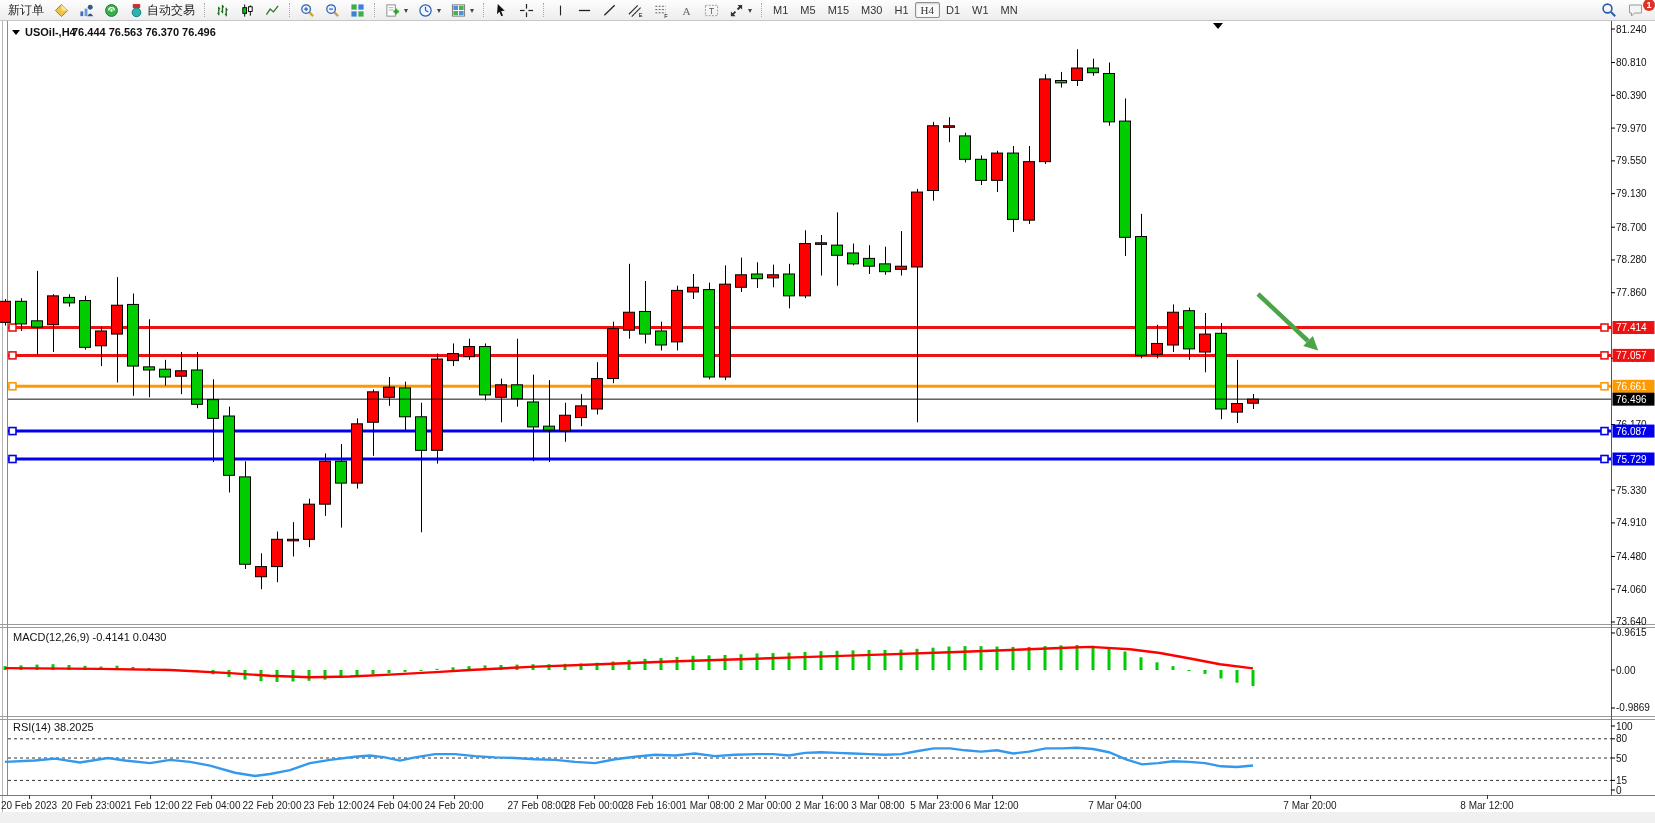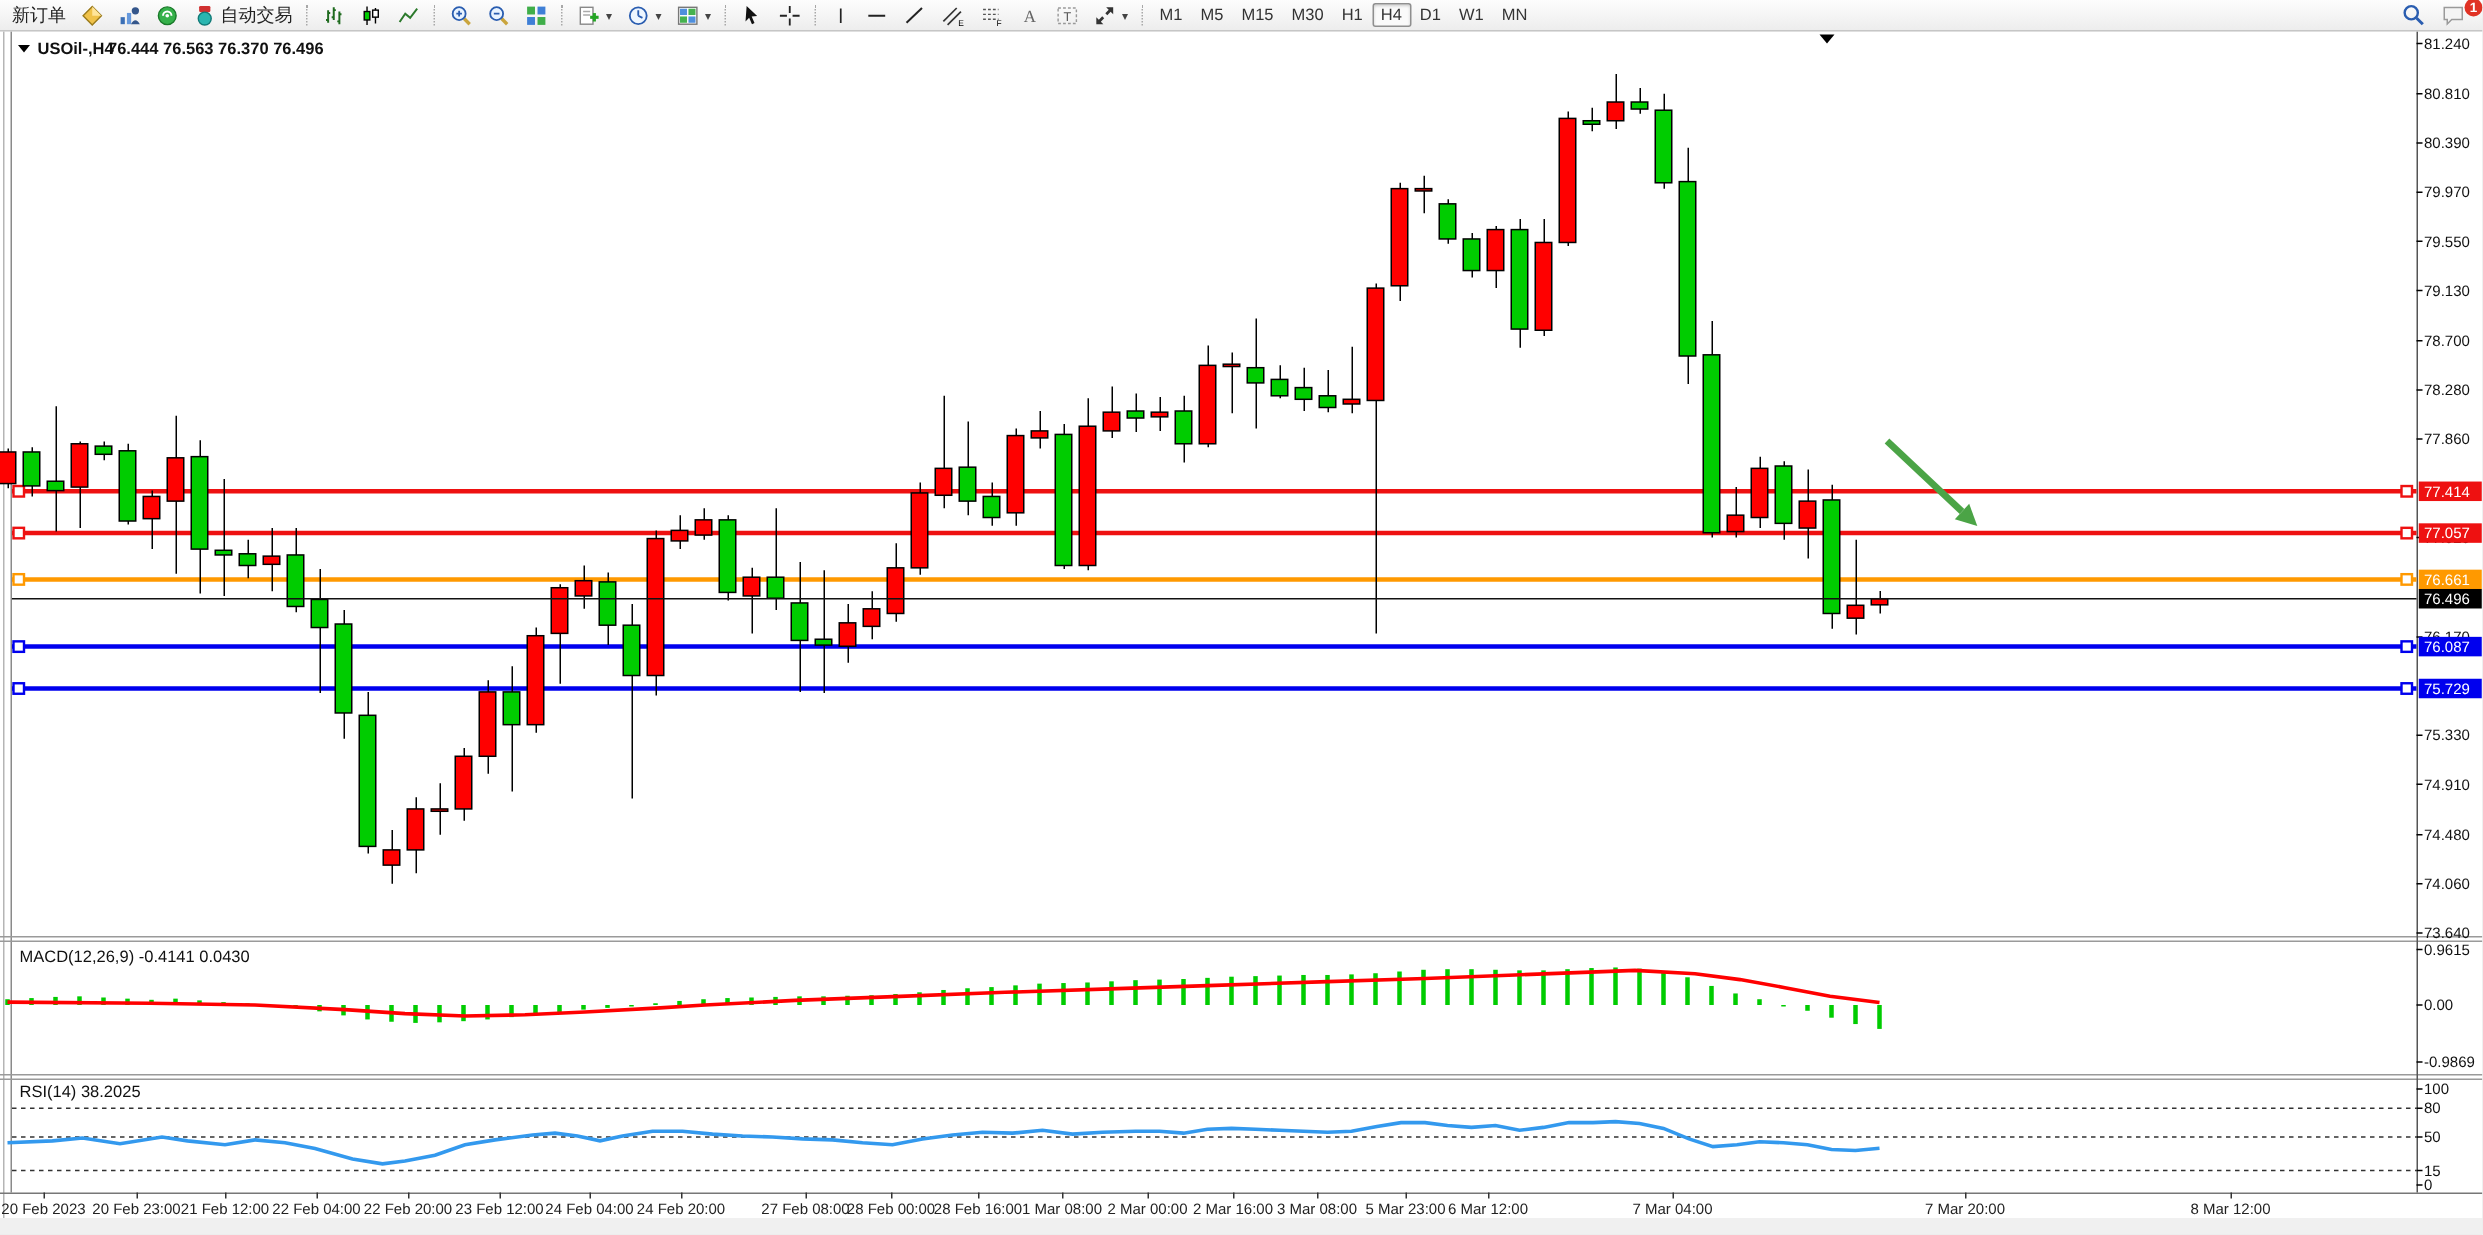--- a/index.html
+++ b/index.html
@@ -8,21 +8,21 @@
   
   #toolbar{position:absolute;top:0;left:0;width:1655px;height:21px;z-index:5;
            background:linear-gradient(#fdfdfd,#ededed);border-bottom:1px solid #c6c6c6;
            display:flex;align-items:center;font-size:12px;color:#222;padding-left:3px;box-sizing:border-box;}
   .tbtn{display:inline-flex;align-items:center;gap:3px;padding:1px 4px;border:1px solid transparent;
         border-radius:2px;height:17px;box-sizing:border-box;cursor:default;white-space:nowrap;}
   .tbtn svg{display:block;}
   .tsep{width:1px;height:14px;border-left:1px dotted #a8a8a8;margin:0 4px;}
   .caret{font-size:8px;color:#444;margin-left:1px;}
   .tf{padding:1px 5px;border:1px solid transparent;border-radius:2px;color:#333;font-size:11px;}
-  .tf.active{border:1px solid #8f8f8f;background:#fafafa;box-shadow:inset 0 1px 2px rgba(0,0,0,.18);}
+  .tf.active{border:1px solid #8f8f8f;background:#fafafa;box-shadow:inset 0 1px 2px rgba(0,0,0,.18);font-family:Liberation Serif, serif;}
   #right-tools{margin-left:auto;display:flex;align-items:center;margin-right:6px;}
   .chatwrap{position:relative;}
   .badge{position:absolute;top:-4px;right:-7px;background:#e03224;color:#fff;border-radius:50%;
          width:12px;height:12px;font-size:9px;line-height:12px;text-align:center;font-weight:bold;}
   
   #chart-svg{position:absolute;top:0;left:0;z-index:1;}
 </style>
 </head>
 <body>
 

